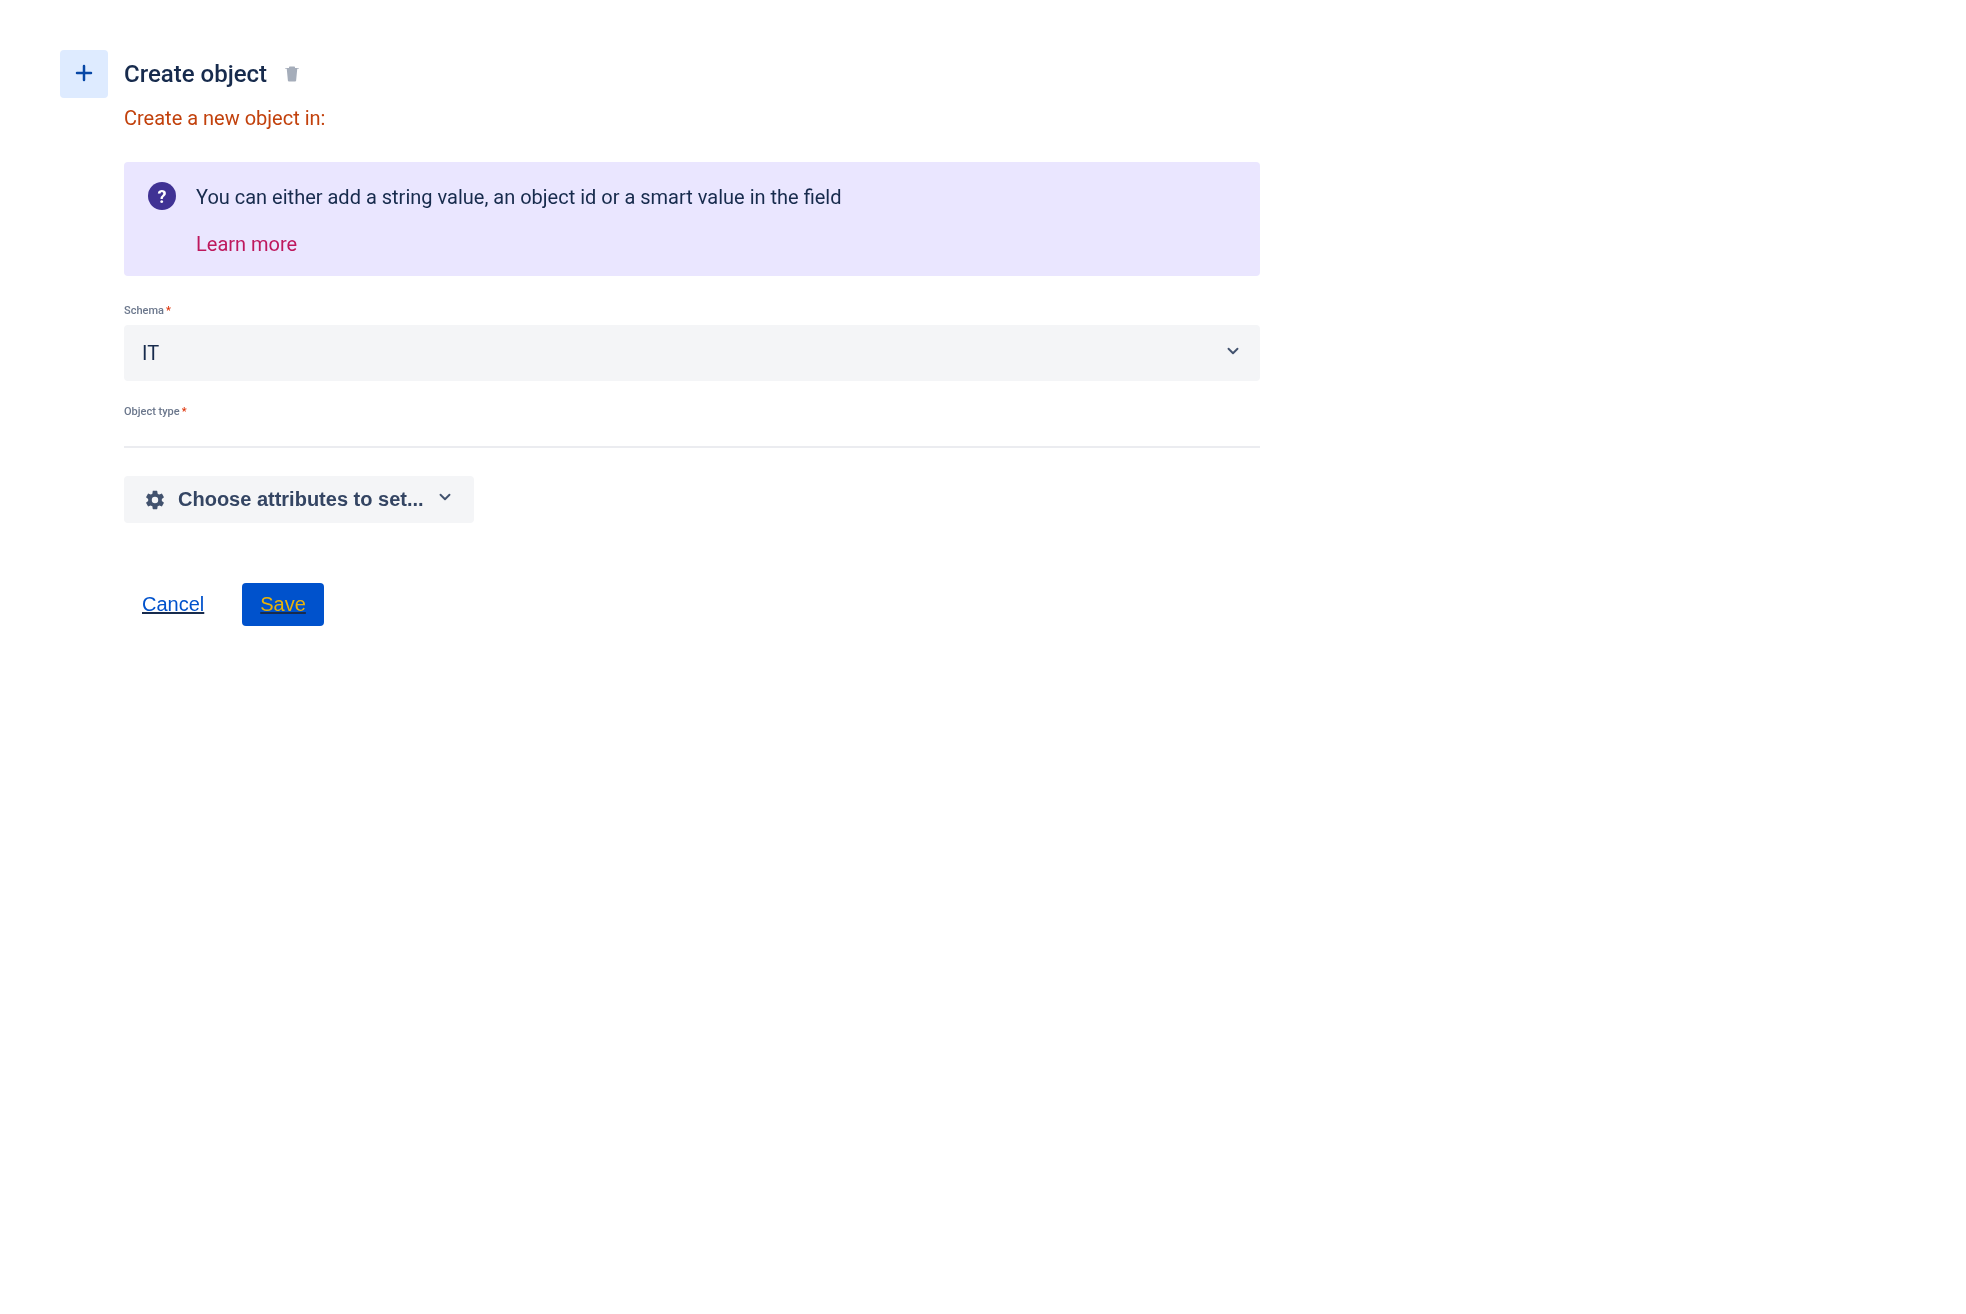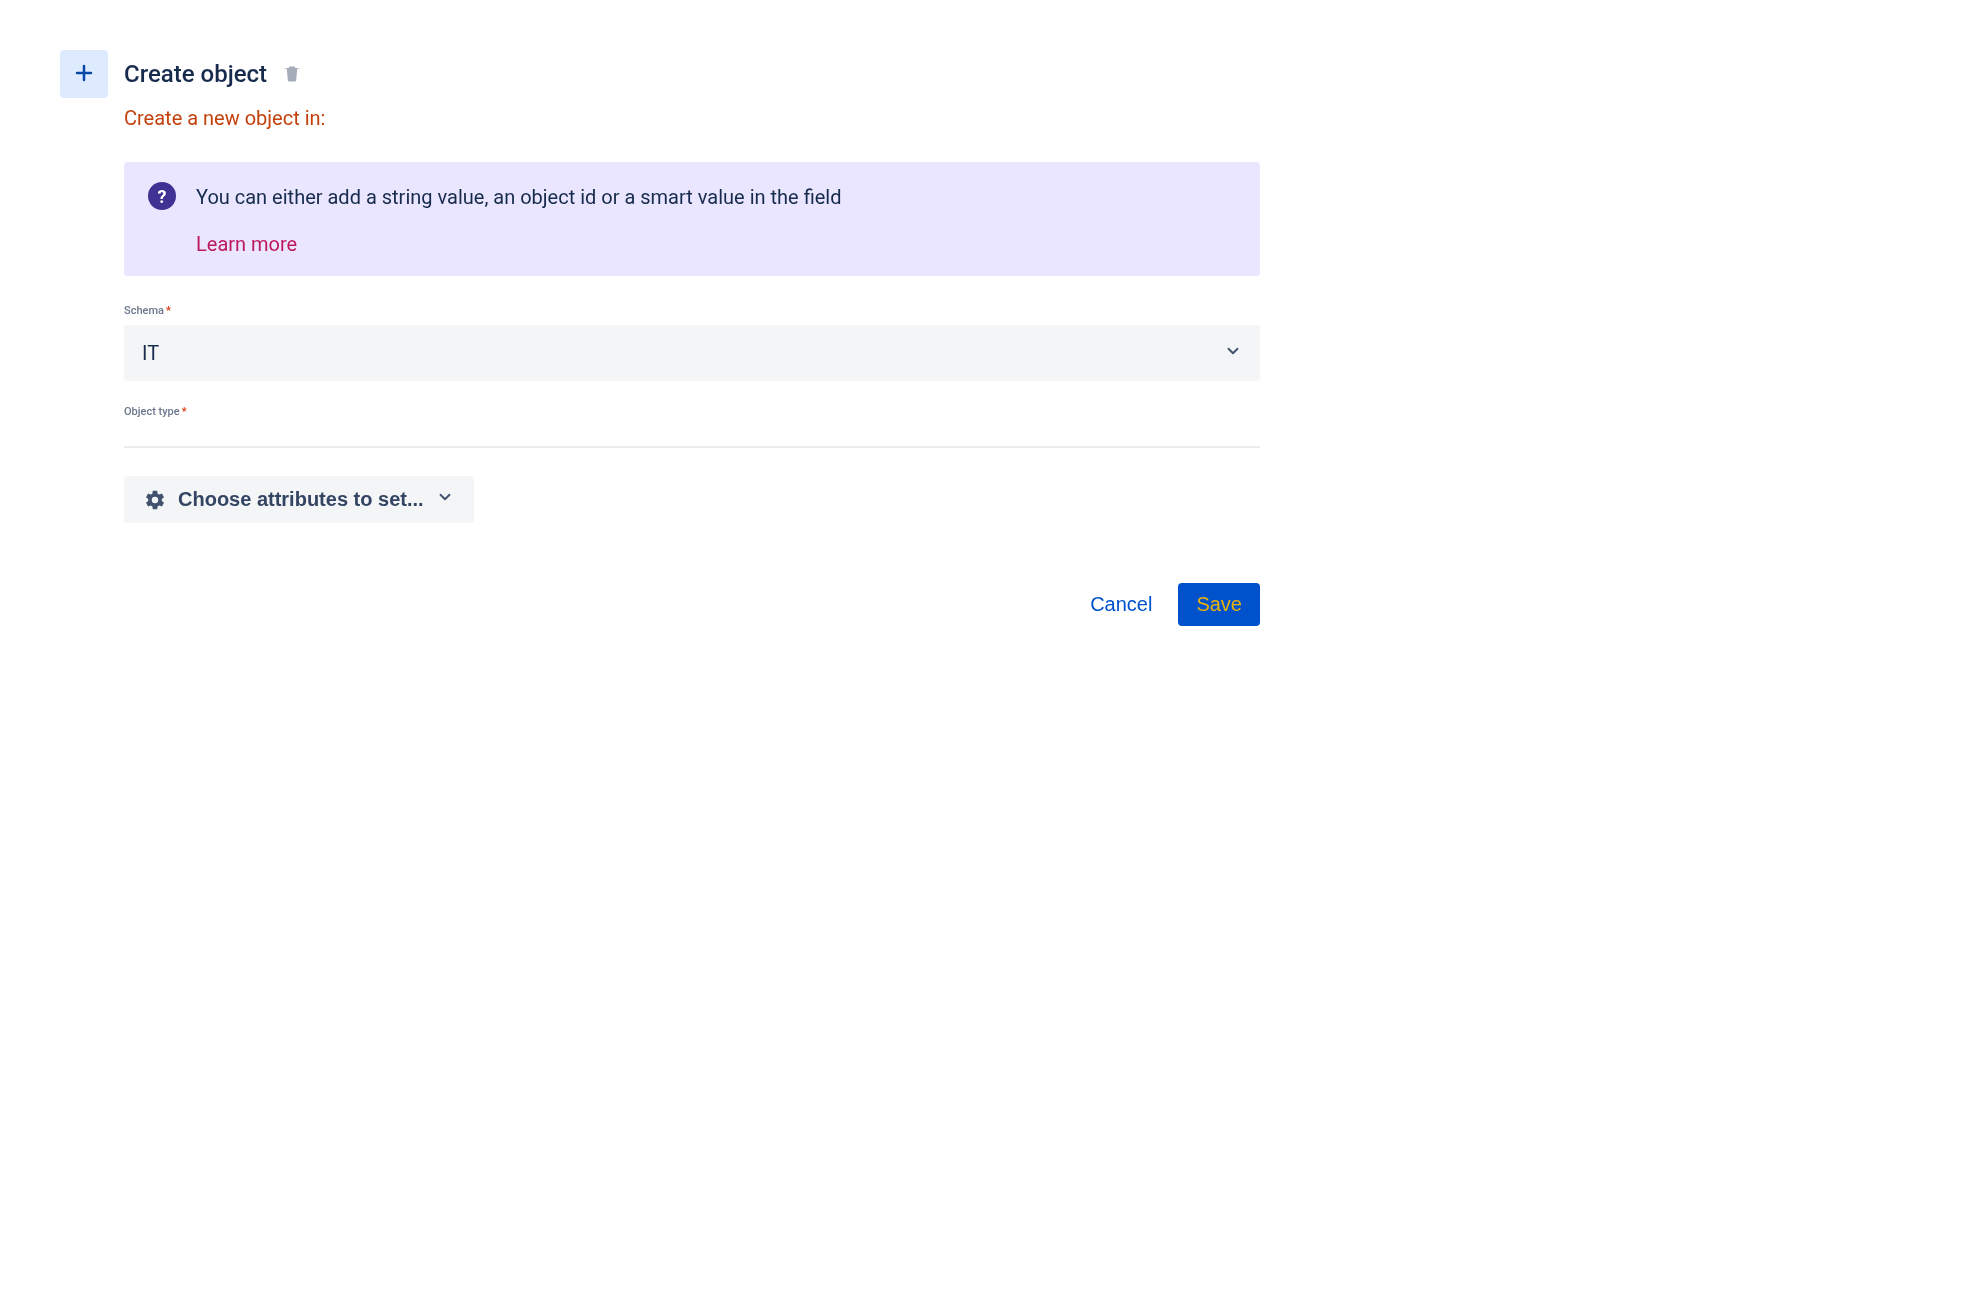--- a/index.html
+++ b/index.html
@@ -152,23 +152,24 @@
       color: #42526e;
       display: flex;
       align-items: center;
     }
     .gear-icon svg {
       width: 22px;
       height: 22px;
     }
     .actions-row {
       display: flex;
-      justify-content: flex-end;
-      gap: 8px;
+      justify-content: flex-start;
+      gap: 20px;
       margin-top: 60px;
+      text-decoration: underline;
     }
     .btn {
       padding: 10px 18px;
       border-radius: 4px;
       font-size: 20px;
       font-weight: 500;
       cursor: pointer;
       border: none;
     }
     .btn-cancel {

